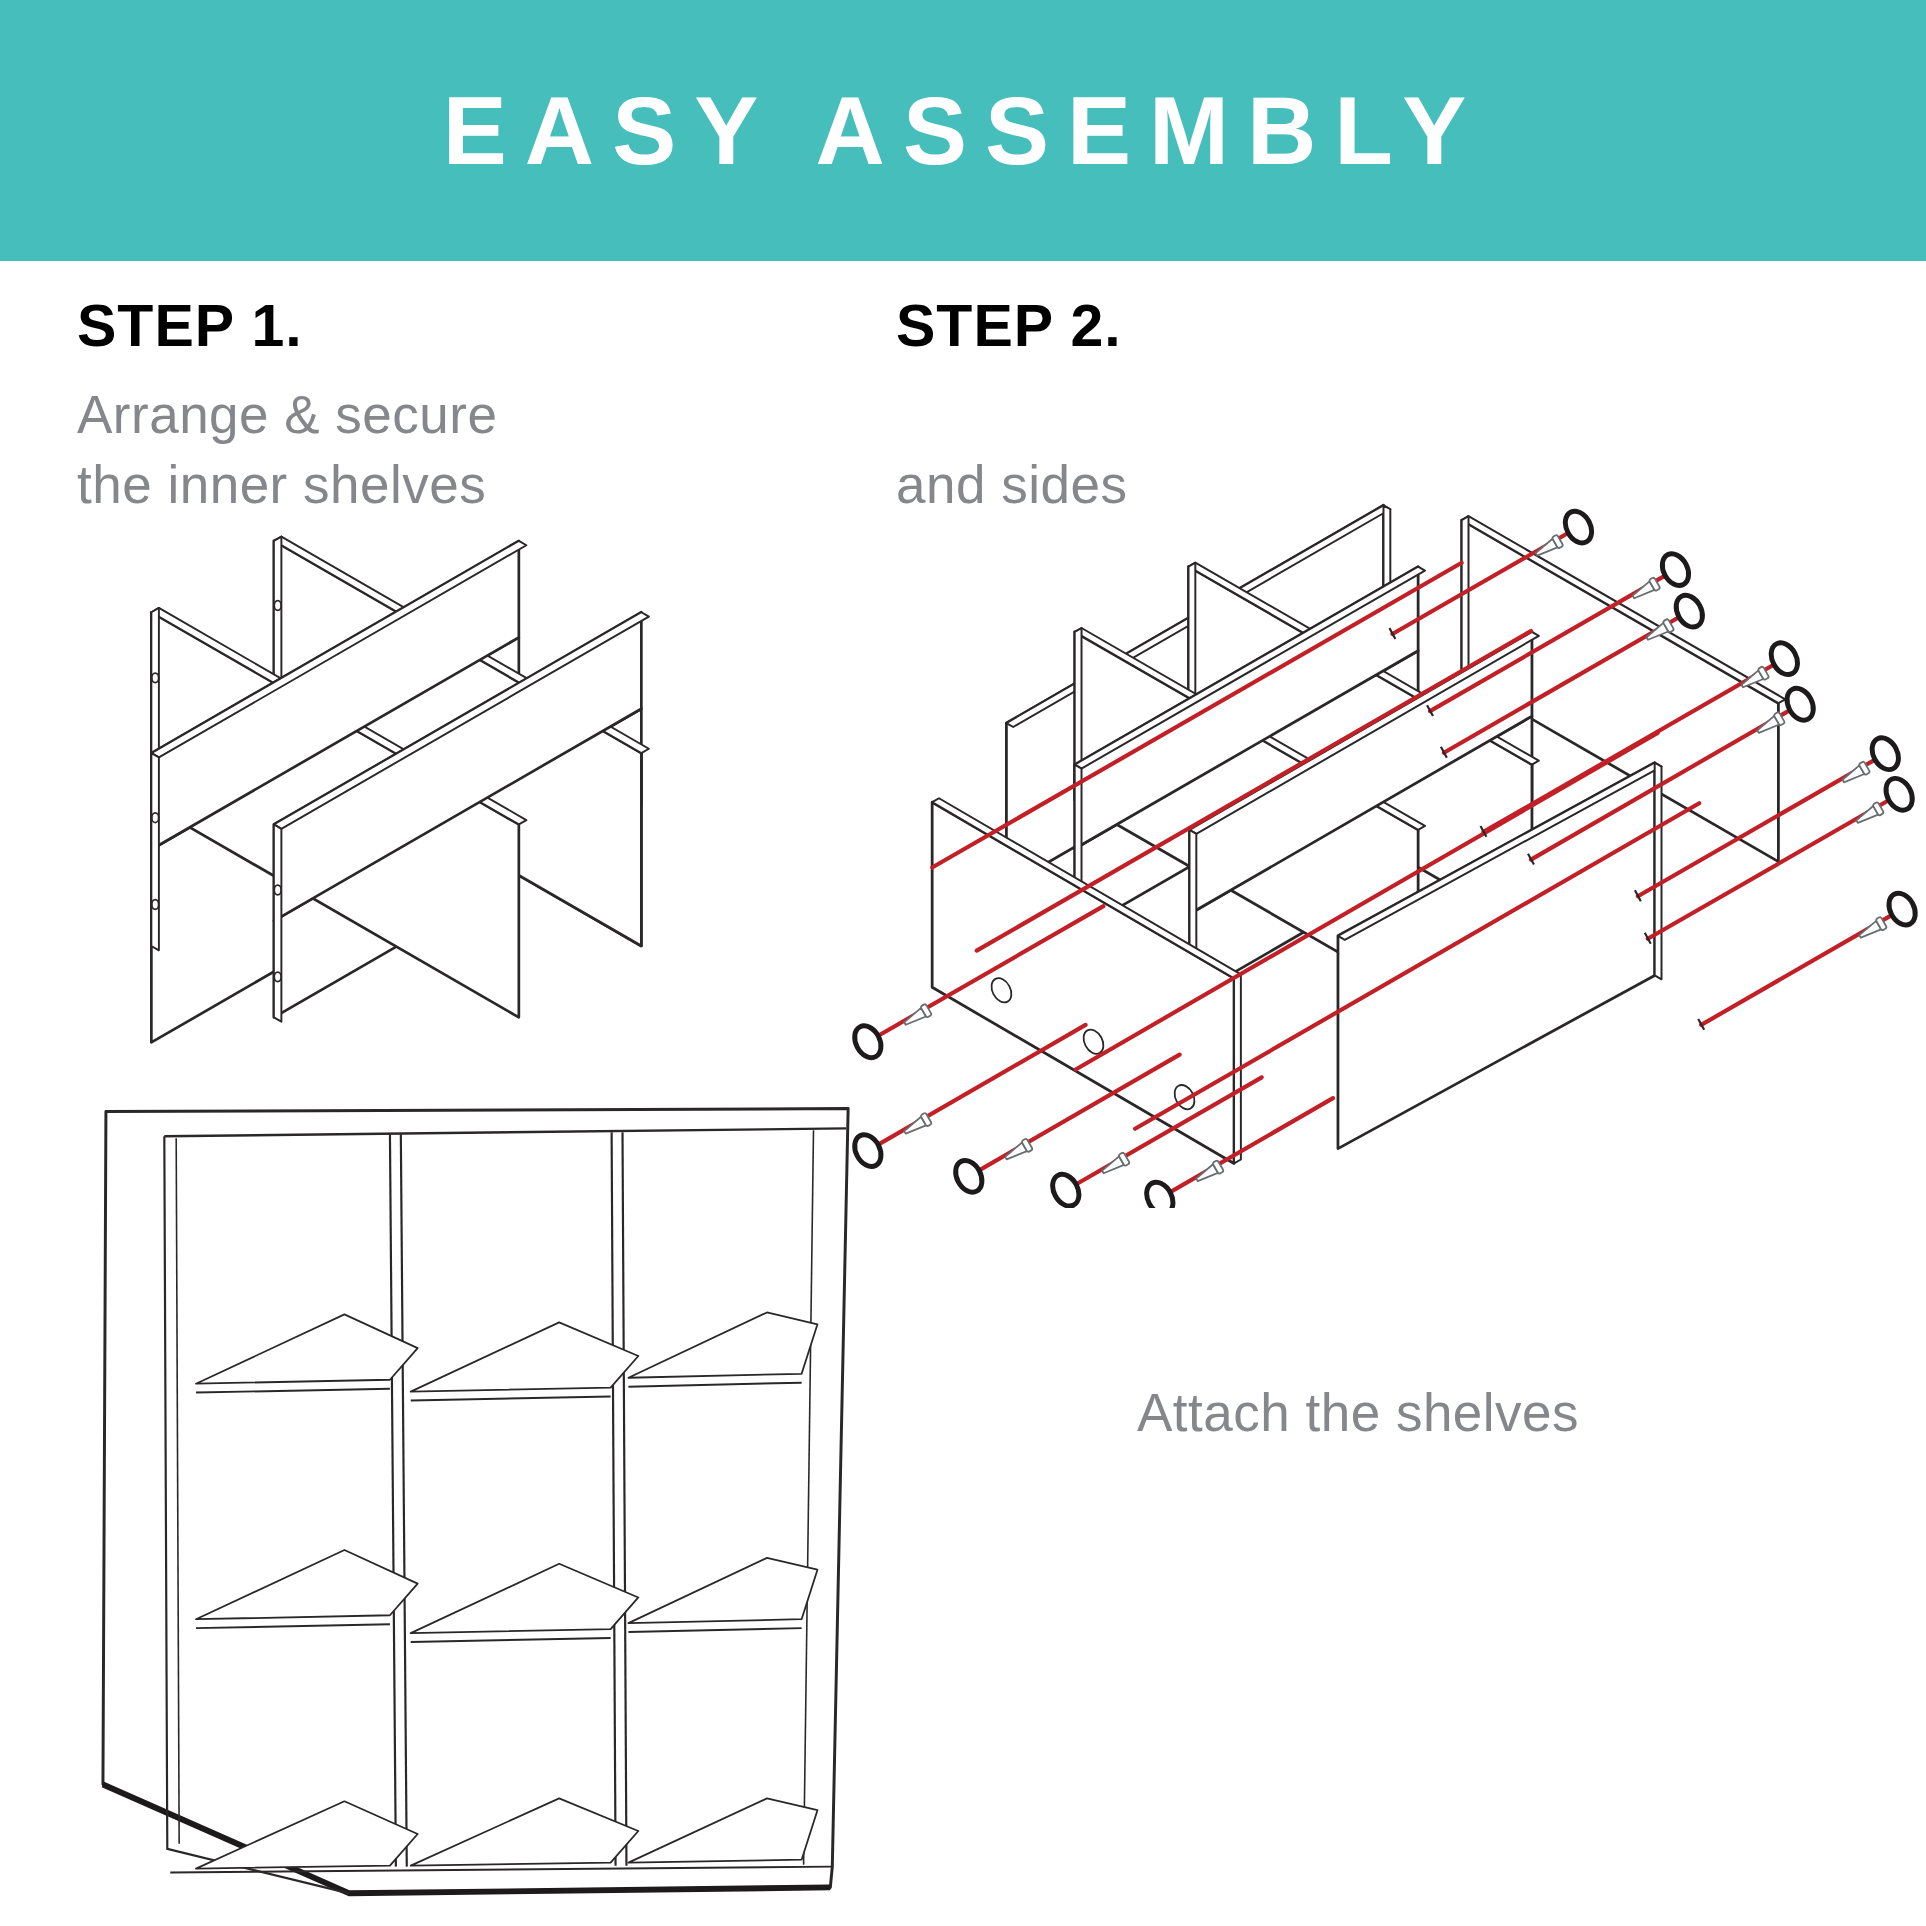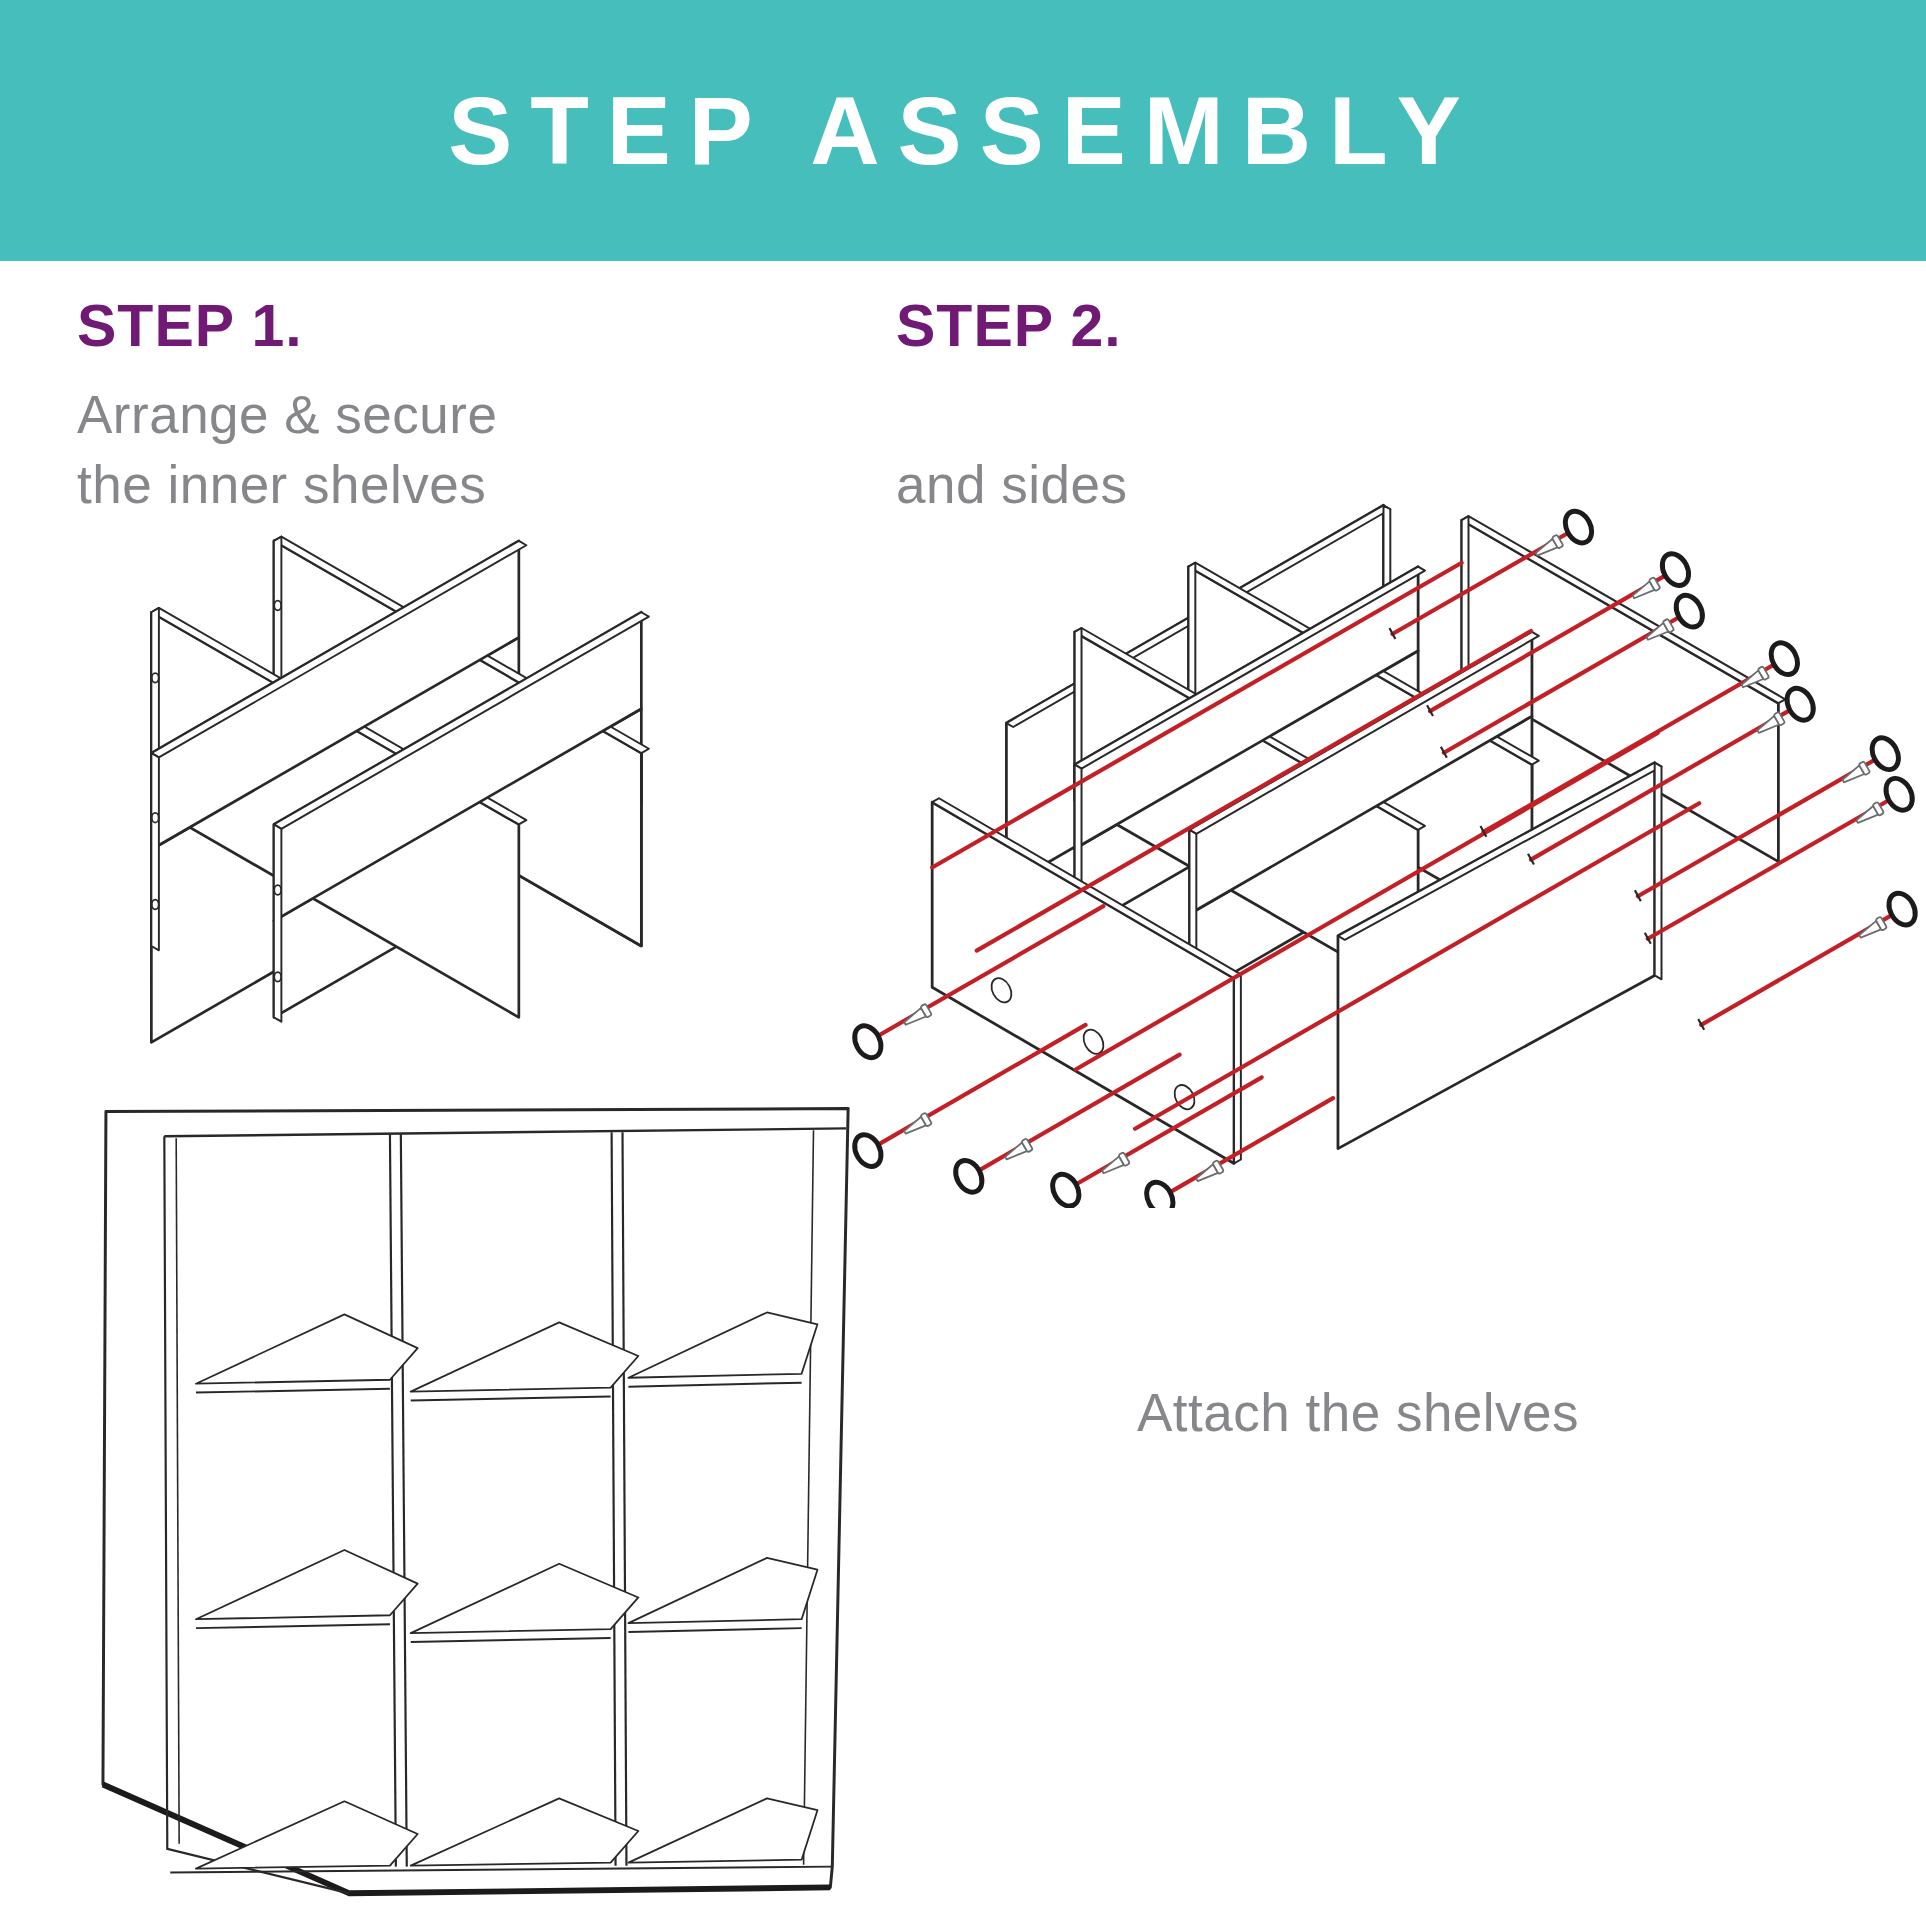--- a/index.html
+++ b/index.html
@@ -10,21 +10,21 @@
   .banner{
     position:absolute;left:0;top:0;width:1927px;height:261px;
     background:#46BEBB;display:flex;align-items:center;justify-content:center;
   }
   .banner h1{
     margin:0;color:#ffffff;font-size:96px;font-weight:700;
     letter-spacing:18px;line-height:1;
   }
   .step{position:absolute;}
   .step h2{
-    margin:0 0 24px 0;color:#701a75;font-size:59px;font-weight:700;
+    margin:0 0 24px 0;color:#000000;font-size:59px;font-weight:700;
     letter-spacing:1px;line-height:1;
   }
   .step p{
     margin:0;color:#85878A;font-size:53px;font-weight:400;
     line-height:1.32;letter-spacing:0.5px;
   }
   #step1-block{left:77px;top:297px;}
   #step2-block{left:896px;top:297px;}
   #step3-block{left:1137px;top:1378px;}
   .drawing{position:absolute;}
@@ -38,21 +38,21 @@
   svg .tick{stroke:#2A2728;stroke-width:2.2;fill:none;}
   svg .ring{fill:#ffffff;stroke:#1d1a1b;stroke-width:5;}
   svg .faceline{stroke:#2A2728;fill:none;}
   svg .surface{fill:#ffffff;stroke:#2A2728;stroke-width:1.8;stroke-linejoin:round;}
   svg .screw-part{fill:#ffffff;stroke:#6A6D70;stroke-width:1.8;stroke-linejoin:round;}
 </style>
 </head>
 <body>
 
 <header class="banner">
-  <h1>STEP ASSEMBLY</h1>
+  <h1>EASY ASSEMBLY</h1>
 </header>
 
 <section class="step" id="step1-block">
   <h2>STEP 1.</h2>
   <p><span>Arrange &amp; secure</span><br>
   <span>the inner shelves</span></p>
 </section>
 
 <section class="step" id="step2-block">
   <h2>STEP 2.</h2>

